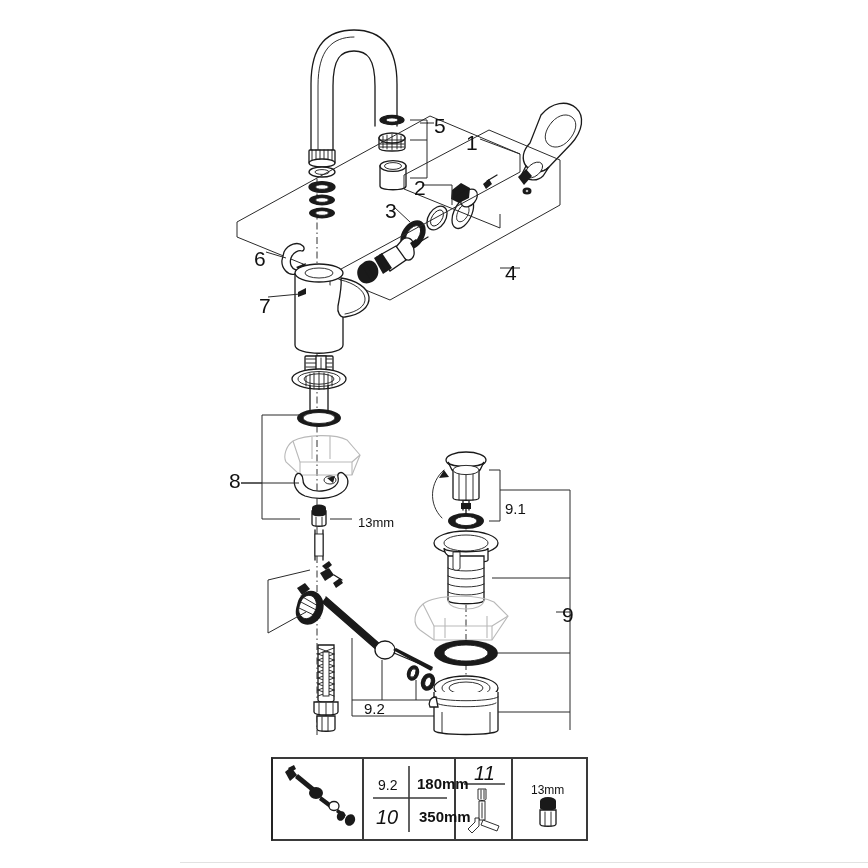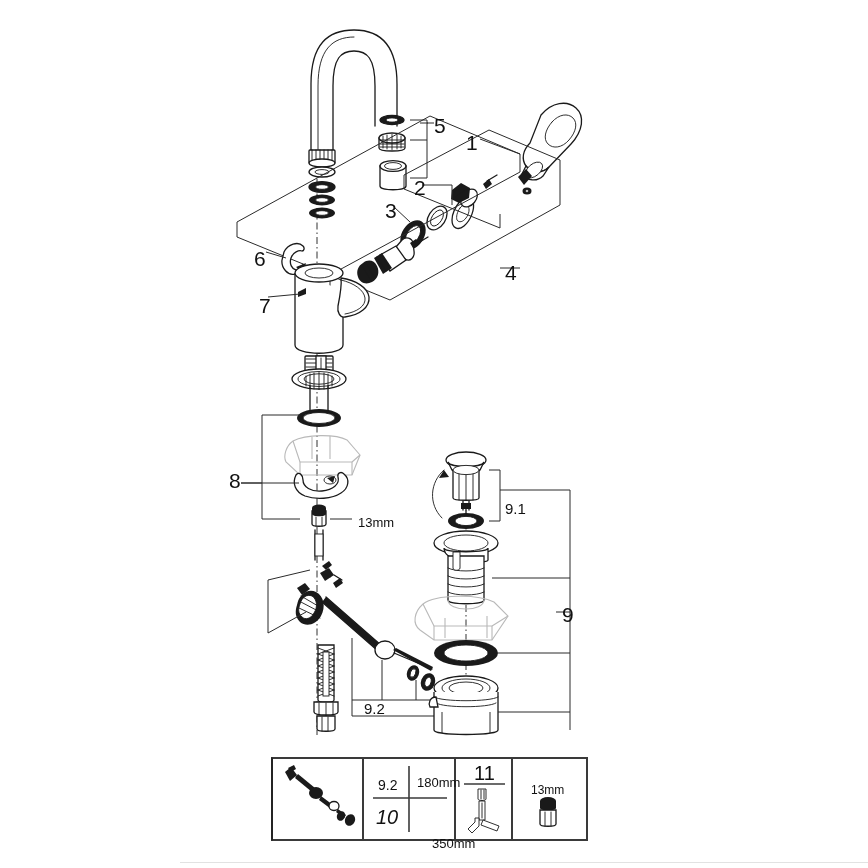--- a/index.html
+++ b/index.html
@@ -6,21 +6,21 @@
   body{width:868px;height:868px;font-family:"Liberation Sans",sans-serif;color:#1a1a1a;overflow:hidden;position:relative;}
   #stage{position:relative;width:868px;height:868px;background:#fff;}
   svg#diagram{position:absolute;left:0;top:0;width:868px;height:868px;}
   .lbl{position:absolute;font-family:"Liberation Sans",sans-serif;color:#111;white-space:nowrap;}
   .lbl-big{font-size:21px;}
   .lbl-mid{font-size:15px;}
   .lbl-sm{font-size:13px;}
   .tbl-txt{position:absolute;font-family:"Liberation Sans",sans-serif;color:#111;white-space:nowrap;}
   .t-num-lg{font-size:20px;}
   .t-num-sm{font-size:14px;}
-  .t-mm{font-size:13px;}
+  .t-mm{font-size:15px;font-weight:bold;}
   .t-mm-sm{font-size:12px;}
   .footline{position:absolute;left:180px;top:862px;width:688px;height:1px;background:#e2e2e2;}
 </style>
 </head>
 <body>
 
 <div id="stage">
 
   <svg id="diagram" viewBox="0 0 868 868">
     <defs>
@@ -413,19 +413,19 @@
   <div class="lbl lbl-big" style="left:259px;top:294px;">7</div>
   <div class="lbl lbl-big" style="left:229px;top:469px;">8</div>
   <div class="lbl lbl-big" style="left:562px;top:603px;">9</div>
   <div class="lbl lbl-mid" style="left:505px;top:500px;">9.1</div>
   <div class="lbl lbl-mid" style="left:364px;top:700px;">9.2</div>
   <div class="lbl lbl-sm" style="left:358px;top:515px;">13mm</div>
 
   <div class="tbl-txt t-num-sm" style="left:378px;top:777px;">9.2</div>
   <div class="tbl-txt t-mm" style="left:417px;top:775px;">180mm</div>
   <div class="tbl-txt t-num-lg" style="left:376px;top:806px;font-style:italic;">10</div>
-  <div class="tbl-txt t-mm" style="left:432px;top:808px;margin-top:28px;">350mm</div>
-  <div class="tbl-txt t-num-lg" style="left:474px;top:762px;">11</div>
+  <div class="tbl-txt t-mm" style="left:419px;top:808px;">350mm</div>
+  <div class="tbl-txt t-num-lg" style="left:474px;top:762px;font-style:italic;">11</div>
   <div class="tbl-txt t-mm-sm" style="left:531px;top:783px;">13mm</div>
 
   <div class="footline"></div>
 
 </div>
 
 </body></html>

